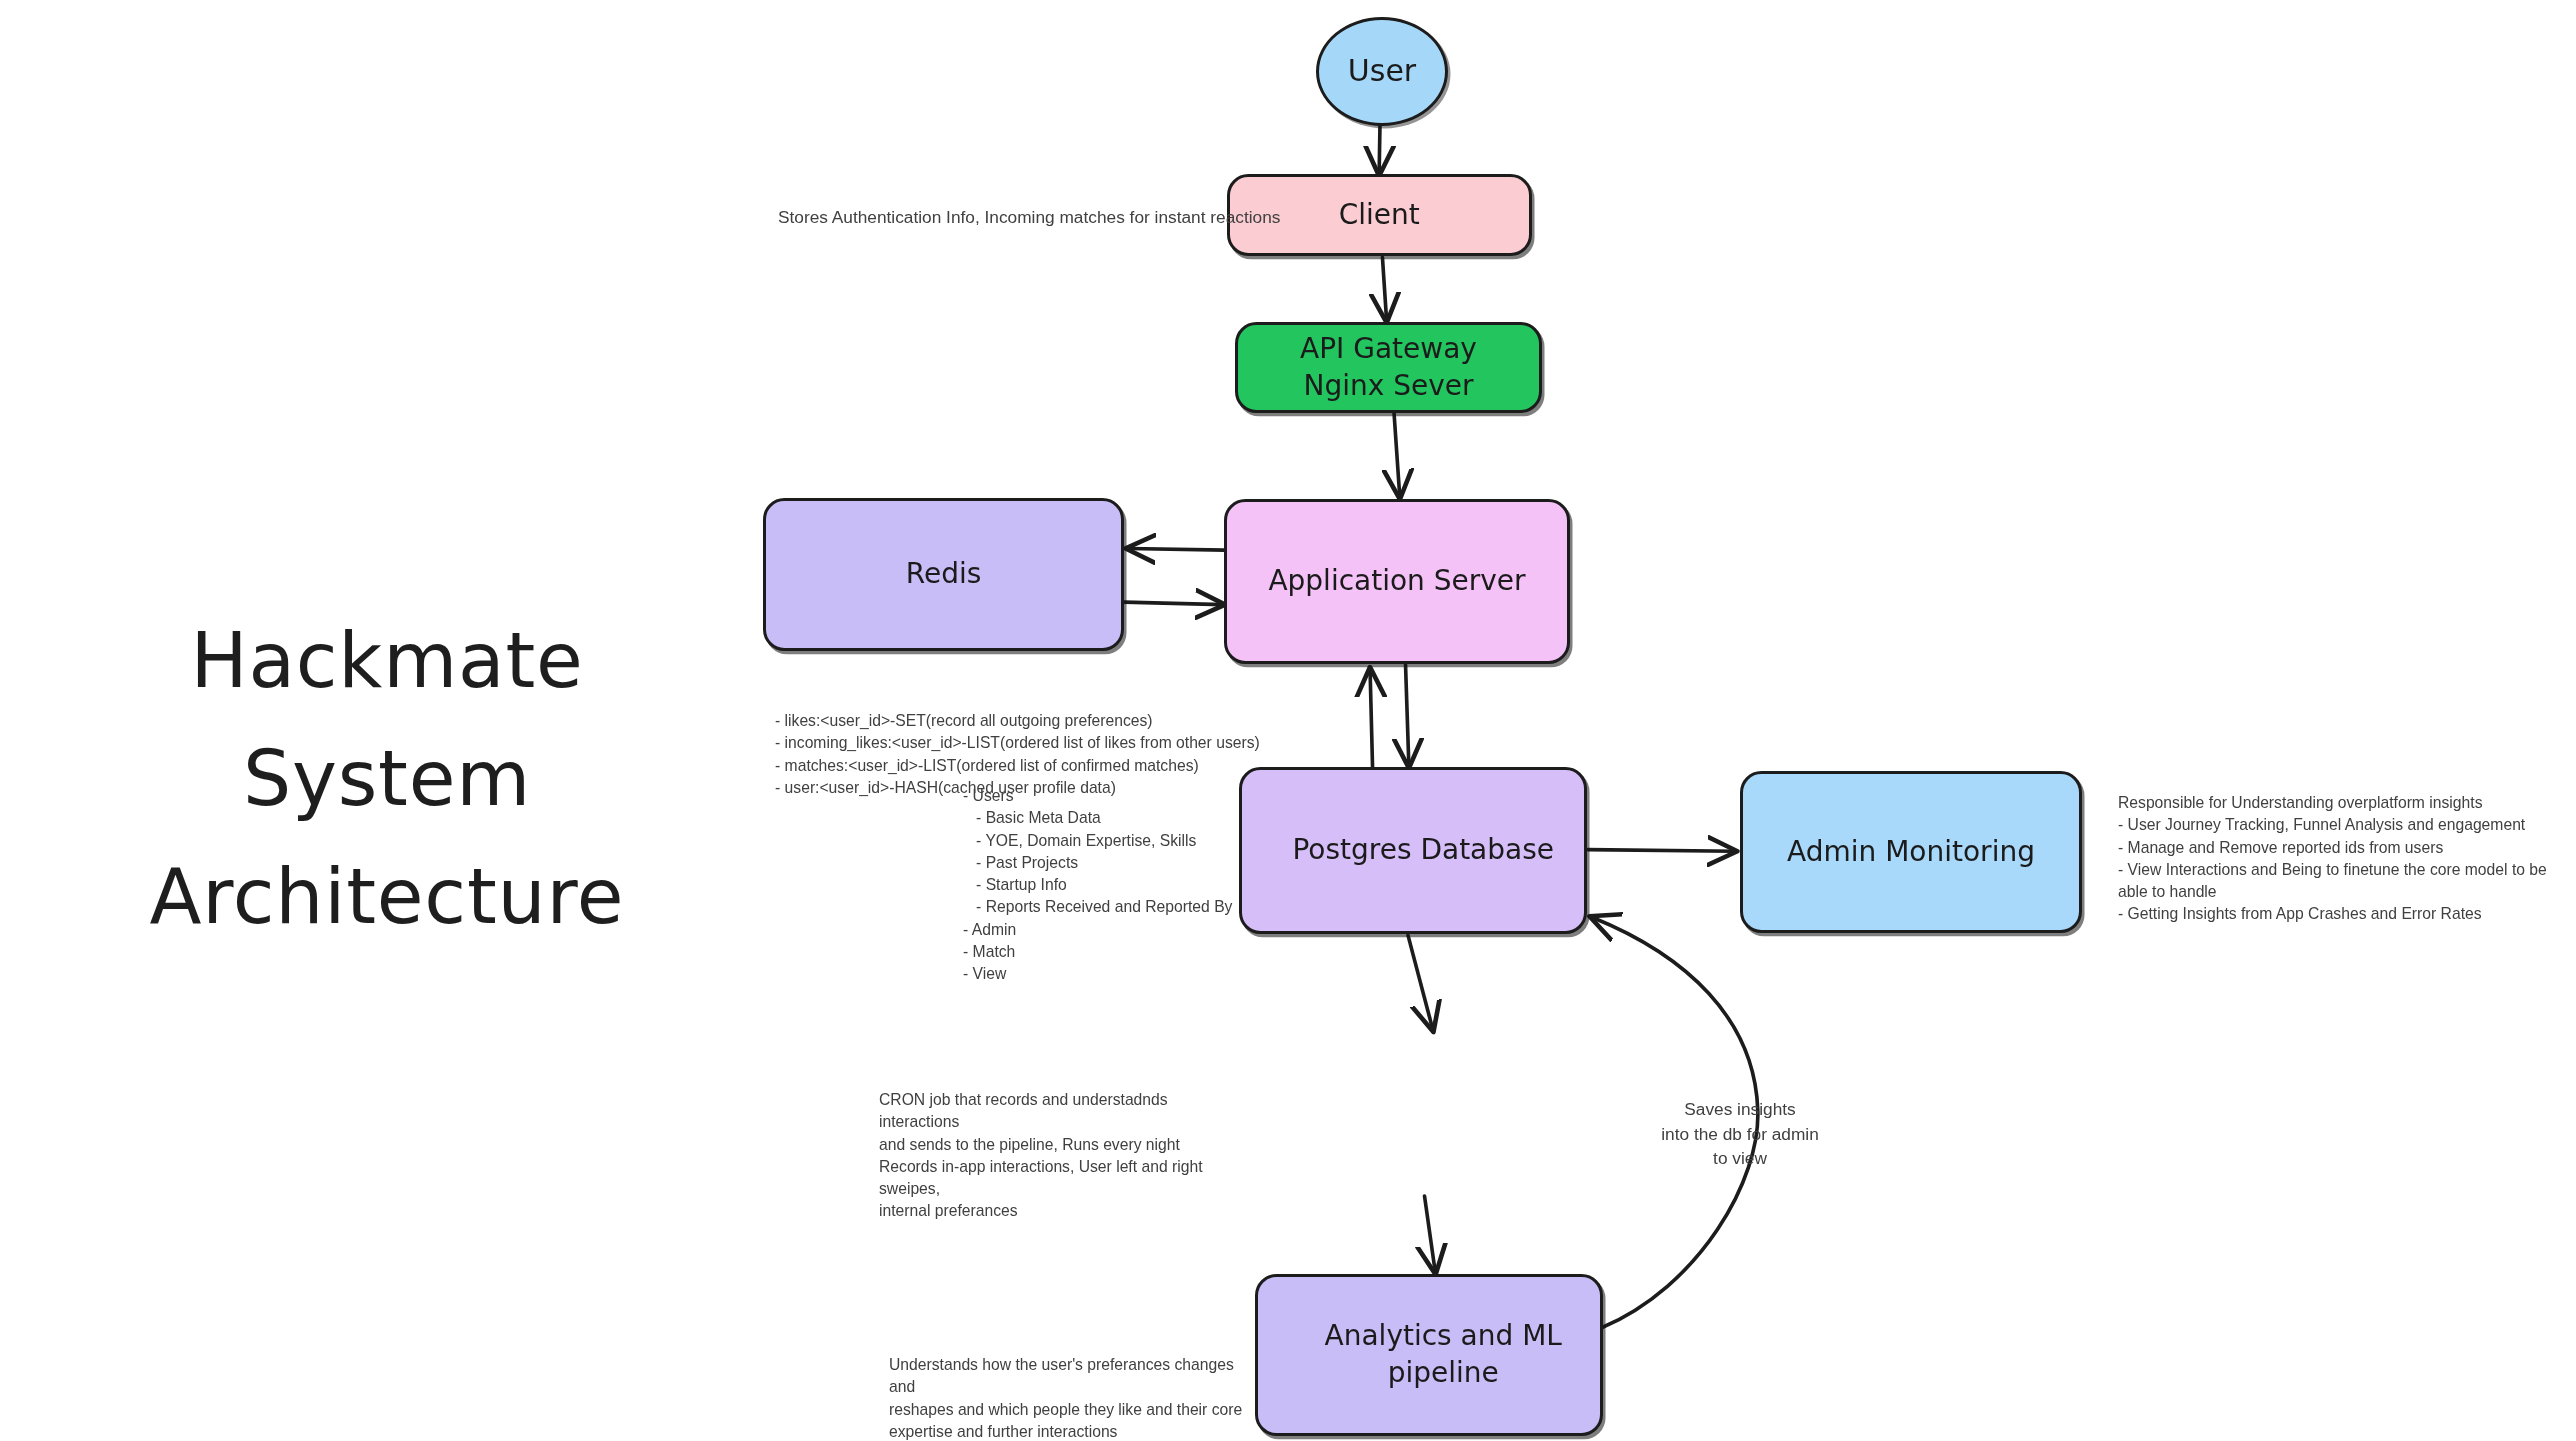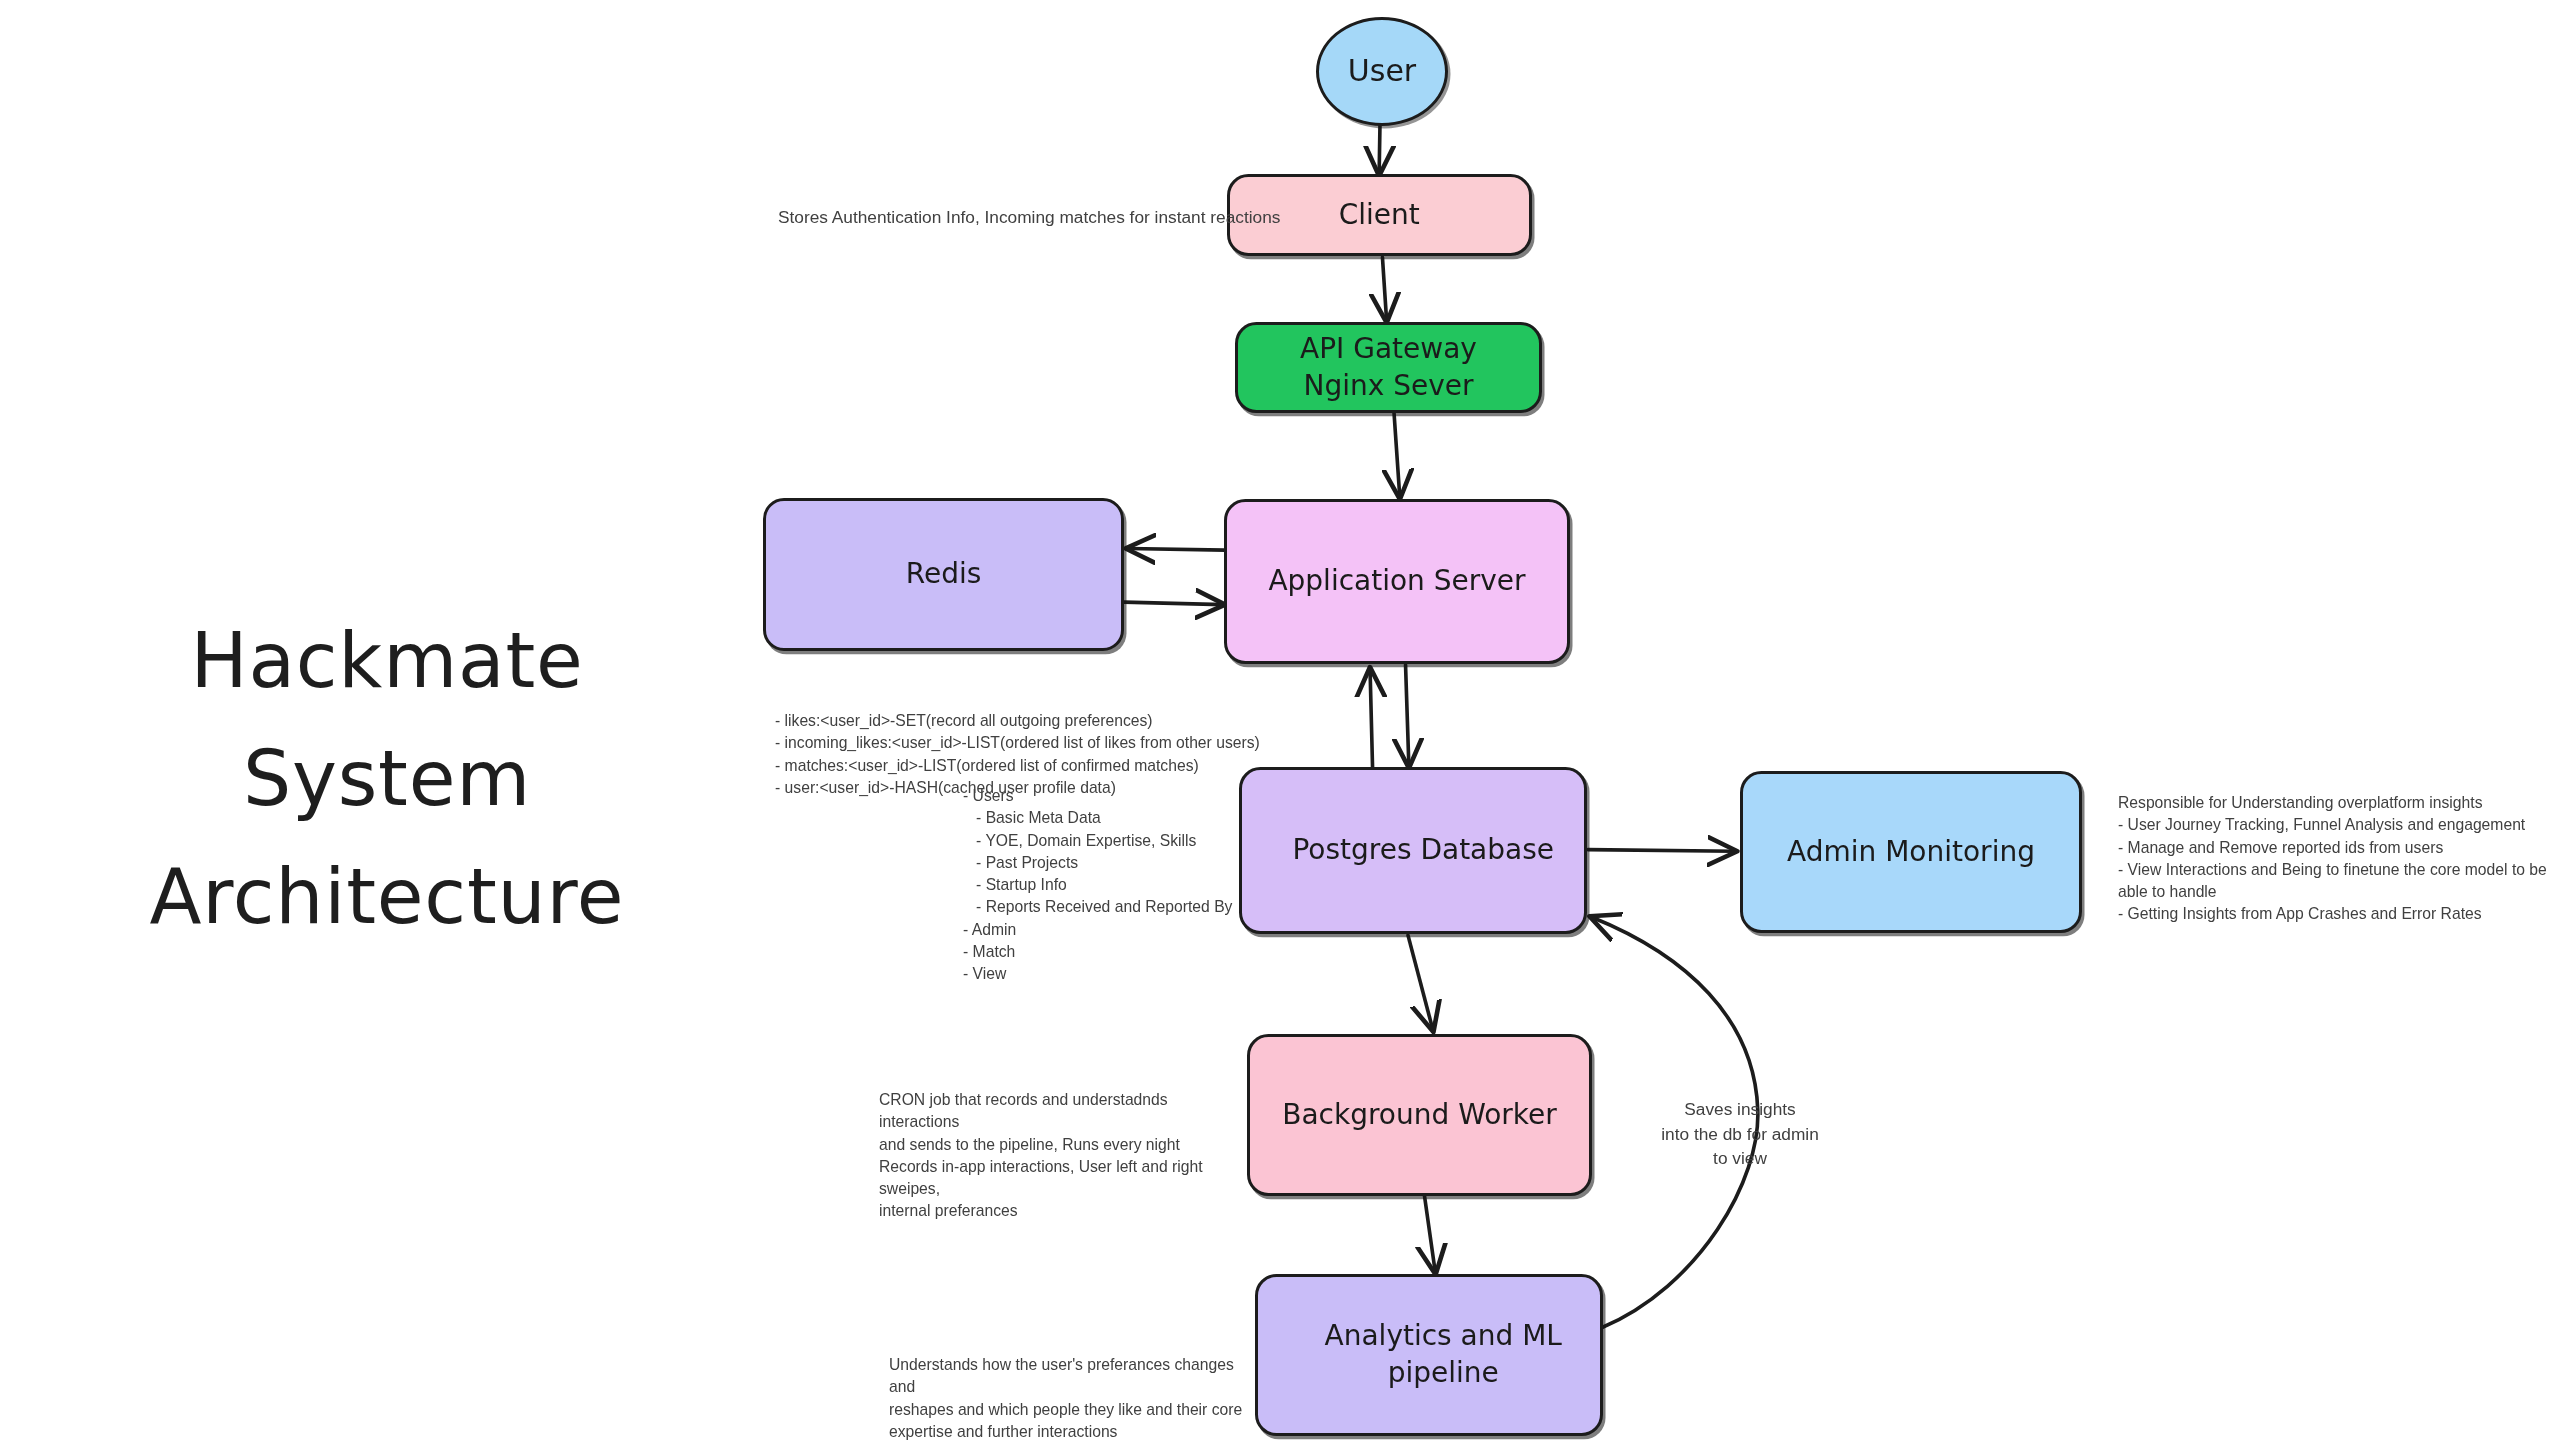--- a/index.html
+++ b/index.html
@@ -127,39 +127,36 @@
 
   <div class="node" style="left:1227px; top:174px; width:305px; height:82px; background:#fbcdd3;padding-left:11px;">
     <span>Client</span>
   </div>
 
   <div class="node" style="left:1235px; top:322px; width:307px; height:91px; background:#22c55e; flex-direction:column;">
     <span>API Gateway</span>
     <span>Nginx Sever</span>
   </div>
 
-  <div class="node" style="left:763px; top:498px; width:361px; height:153px; background:#c9bdf8;border-radius:21px;">
+  <div class="node" style="left:763px; top:498px; width:361px; height:153px; background:#c9bdf8;">
     <span>Redis</span>
   </div>
 
   <div class="node" style="left:1224px; top:499px; width:346px; height:165px; background:#f4c2f7;">
     <span>Application Server</span>
   </div>
 
   <div class="node" style="left:1239px; top:767px; width:348px; height:167px; background:#d6bef8;padding-left:32px;">
     <span>Postgres Database</span>
   </div>
 
   <div class="node" style="left:1740px; top:771px; width:342px; height:162px; background:#a8d8fa;">
     <span>Admin Monitoring</span>
   </div>
 
-  <div class="node" style="left:1247px; top:1034px; width:345px; height:162px; background:#fbc4d3;">
-    <span>Background Worker</span>
-  </div>
 
   <div class="node" style="left:1255px; top:1274px; width:348px; height:162px; background:#c9bdf8; flex-direction:column;padding-left:40px;">
     <span>Analytics and ML</span>
     <span>pipeline</span>
   </div>
 
   <div class="anno single" style="left:778px; top:205px;">Stores Authentication Info, Incoming matches for instant reactions</div>
 
   <div class="anno" style="left:775px; top:710px; width:495px;">- likes:&lt;user_id&gt;-SET(record all outgoing preferences)
 - incoming_likes:&lt;user_id&gt;-LIST(ordered list of likes from other users)

